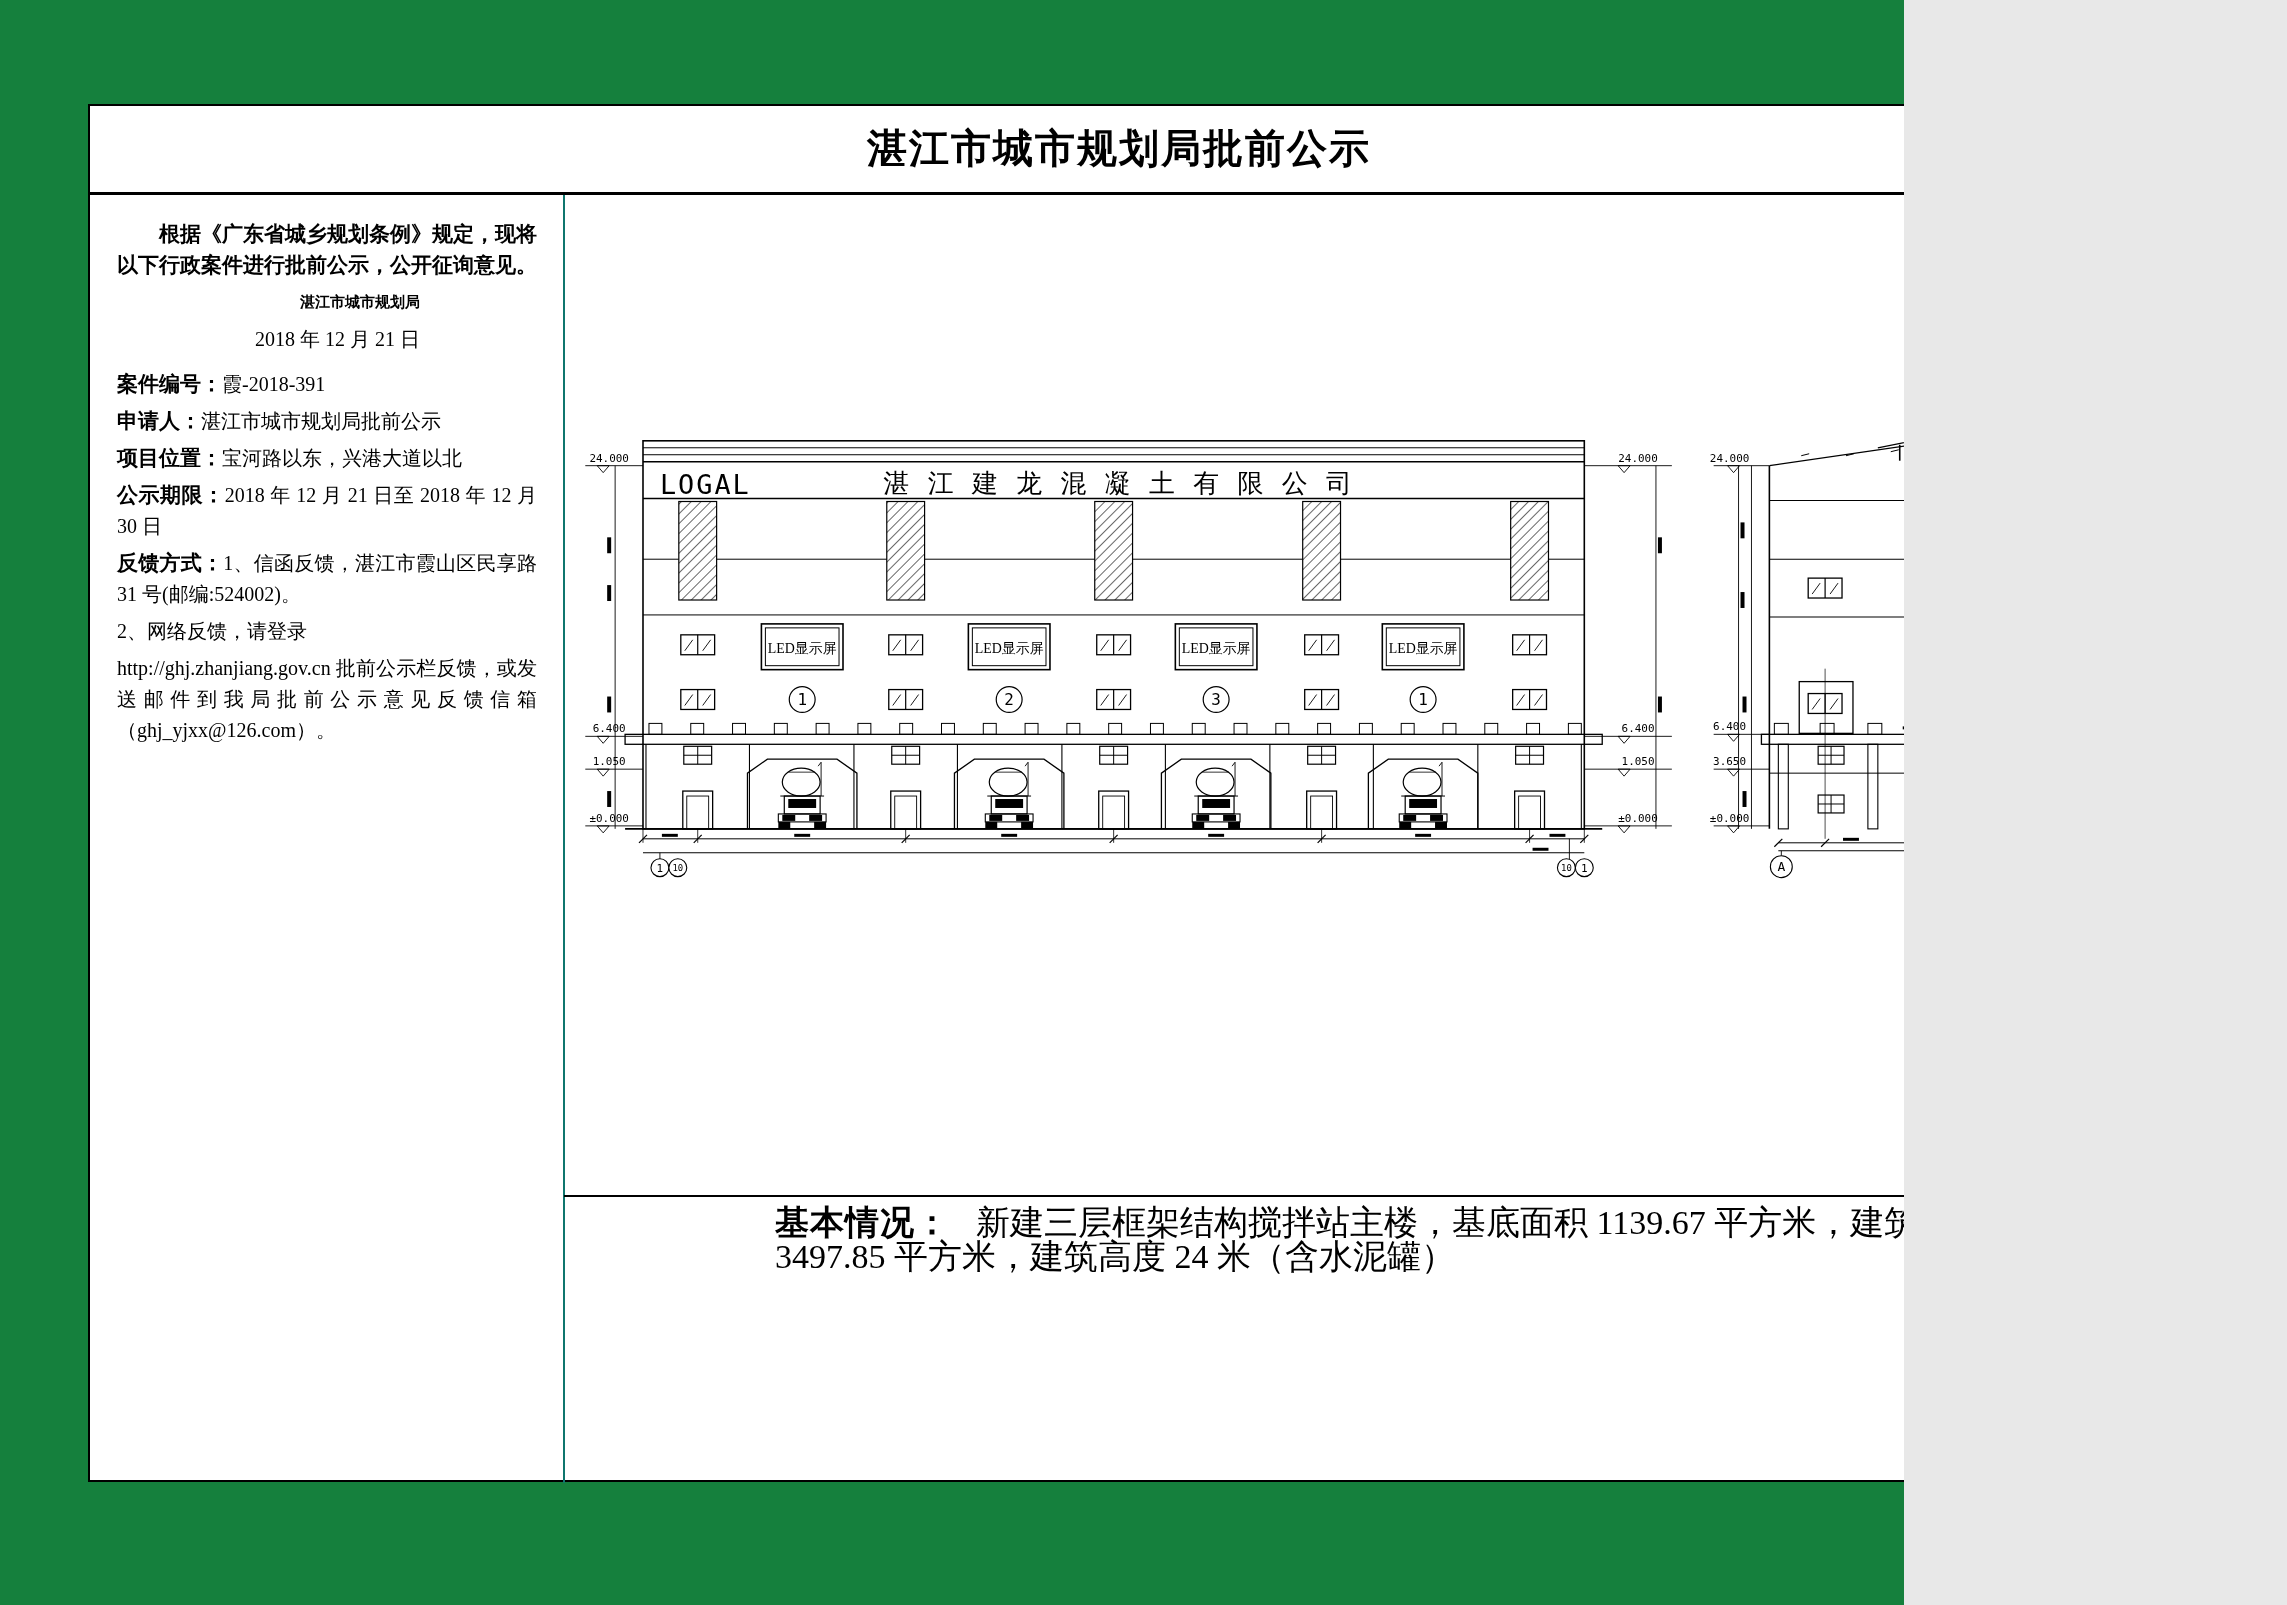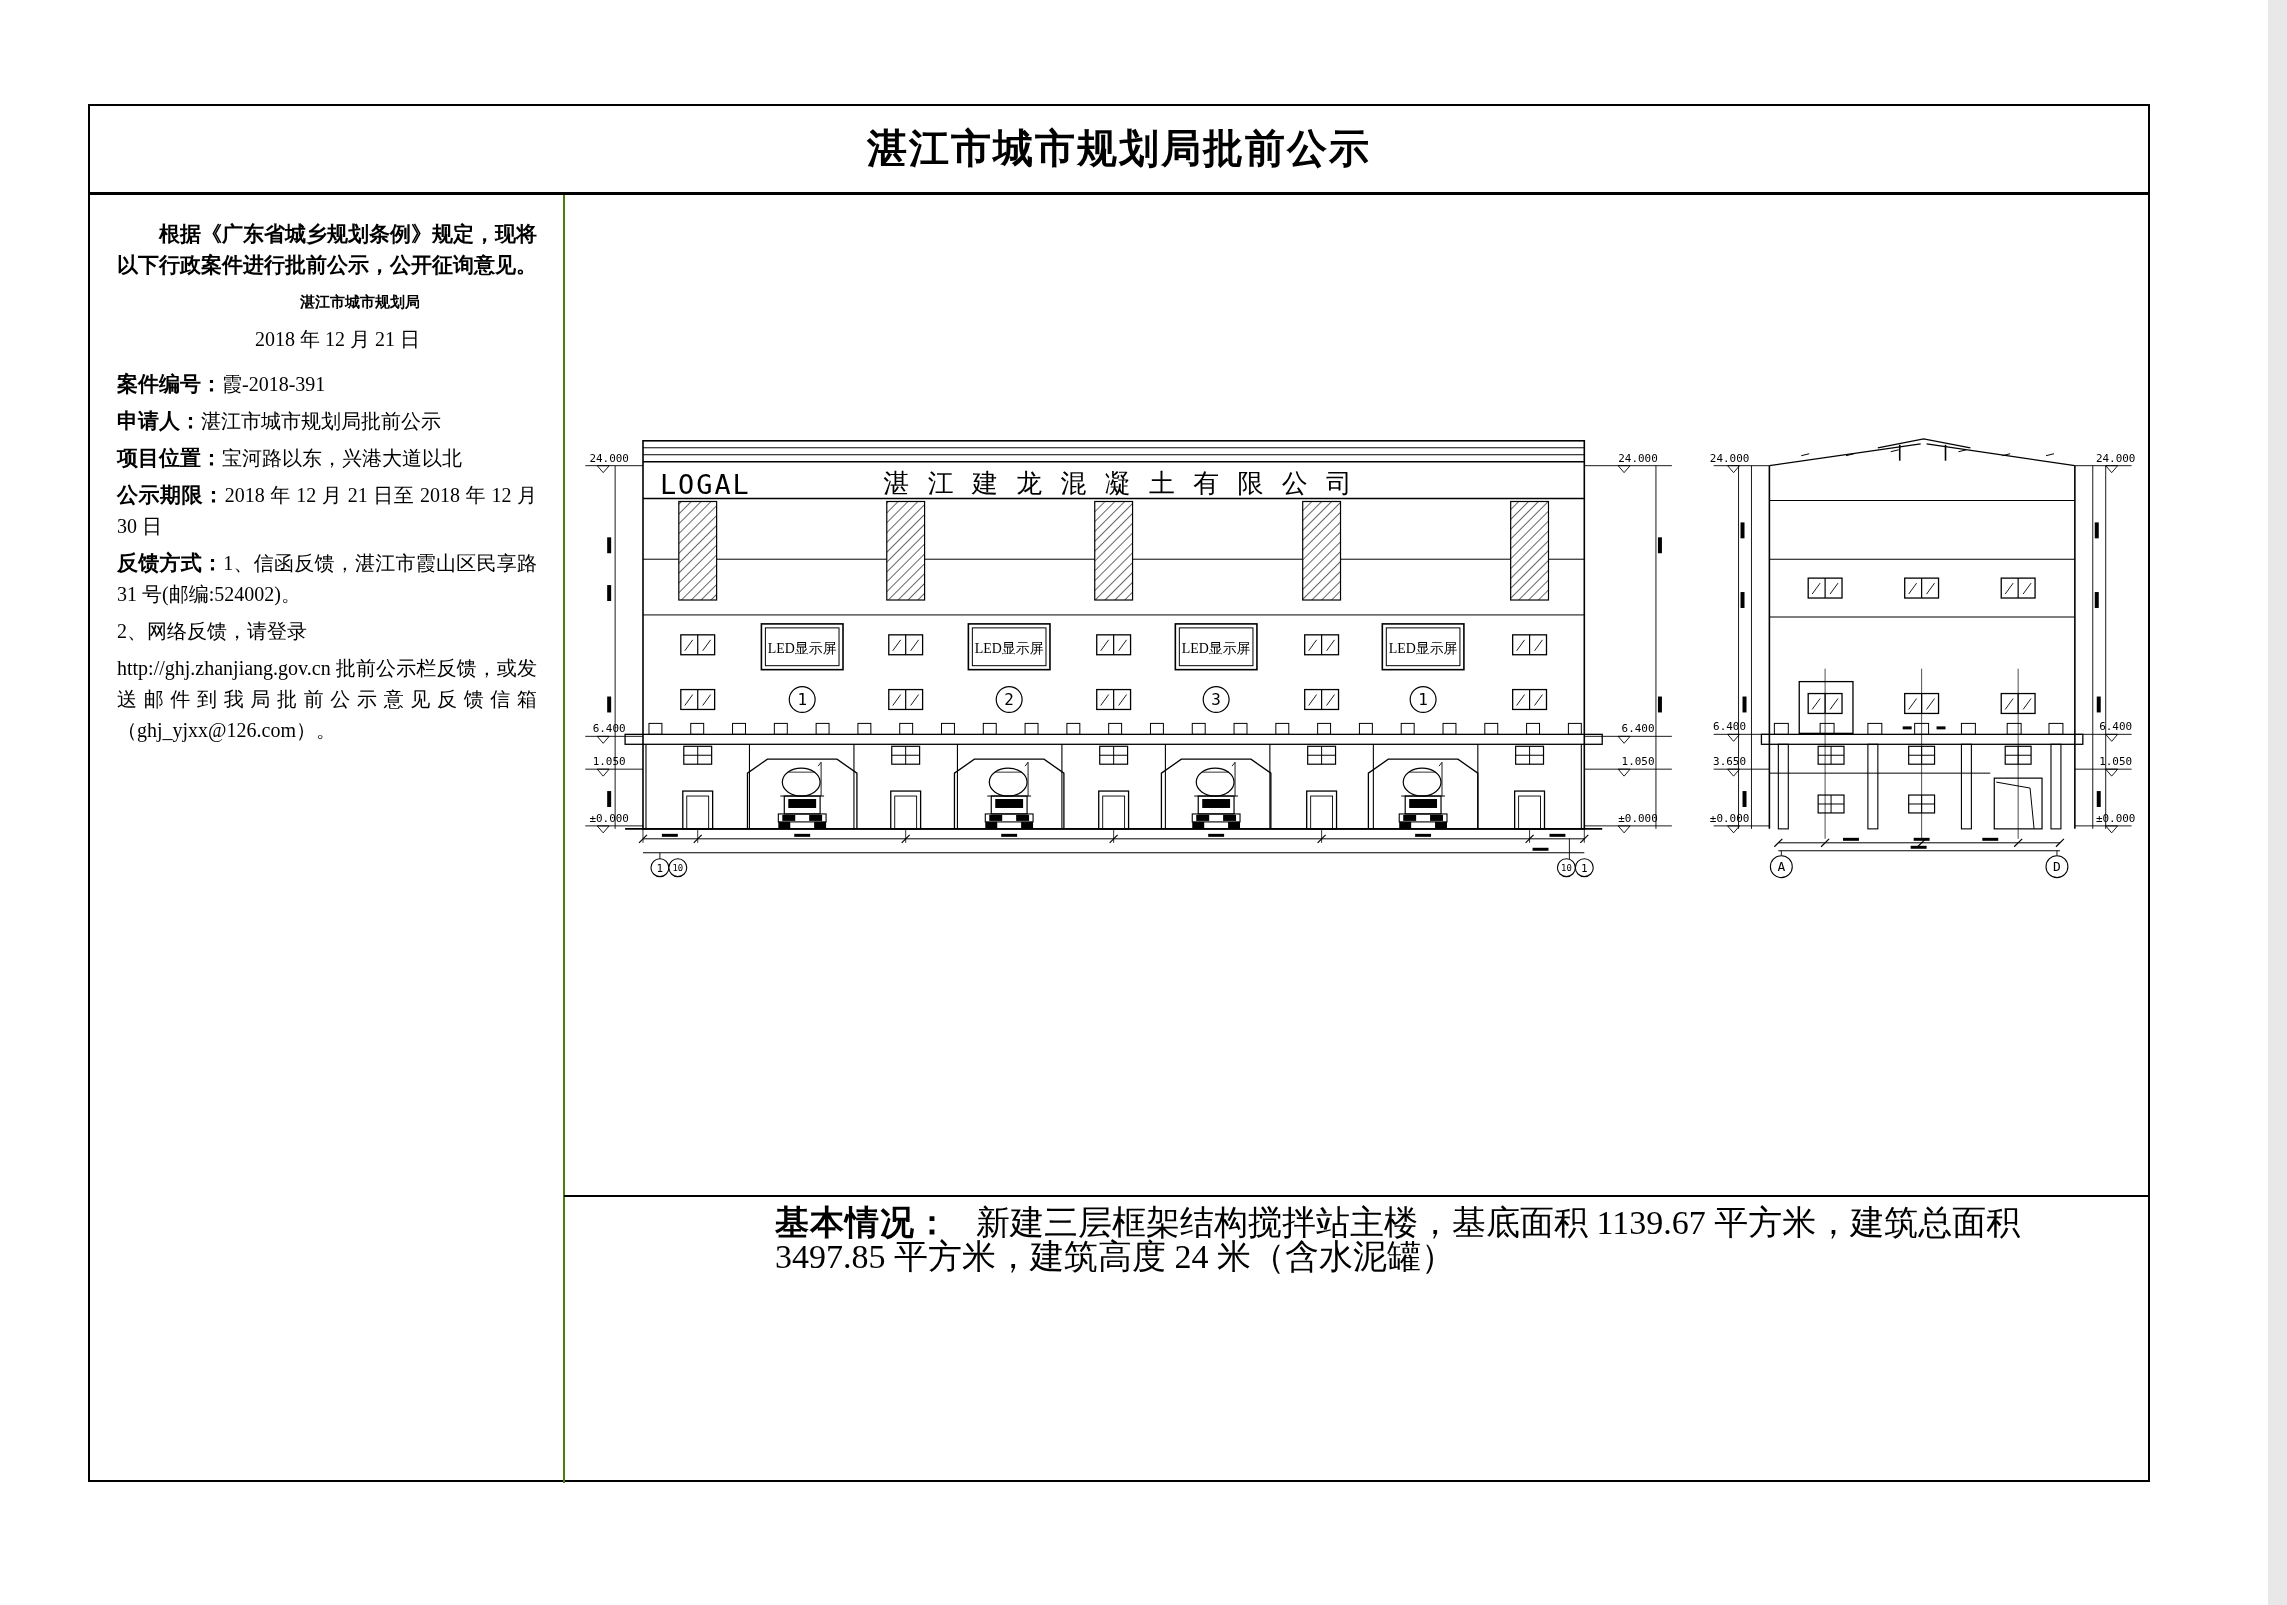--- a/index.html
+++ b/index.html
@@ -1,25 +1,25 @@
 <!DOCTYPE html>
 <html><head>
 <meta charset="utf-8">
 <style>
   html,body{margin:0;padding:0;background:#e8e8e8;}
-  .page{position:relative;width:2268px;height:1606px;background:#ffffff;
+  .page{position:relative;width:1904px;height:1606px;background:#15803d;
         font-family:"Liberation Serif","DejaVu Serif",serif;color:#000;overflow:hidden;}
   .frame{position:absolute;left:88px;top:104px;width:2062px;height:1378px;
          border:2px solid #000;box-sizing:border-box;background:#fff;}
   .titlebar{position:absolute;left:88px;top:104px;width:2062px;height:91px;
             border-bottom:3px solid #000;box-sizing:border-box;
             display:flex;align-items:center;justify-content:center;}
   .pagetitle{font-size:40px;font-weight:bold;letter-spacing:2px;}
   .notice{position:absolute;left:88px;top:195px;width:477px;height:1288px;
-          border-right:2px solid #4d7c0f;box-sizing:border-box;
+          border-right:2px solid #0f766e;box-sizing:border-box;
           padding:24px 26px 0 29px;font-size:20px;line-height:31px;text-align:justify;}
   .notice p{margin:0 0 6px 0;}
   .intro{font-weight:bold;font-size:21px;text-indent:2em;}
   .right-line{text-align:right;padding-right:117px;}
   .authority{font-weight:bold;font-size:15px;}
   .first-item{margin-top:14px !important;}
   .notice b{font-size:21px;}
   .footer-line{position:absolute;left:564px;top:1195px;width:1585px;height:2px;background:#000;}
   .footer{position:absolute;left:775px;top:1206px;width:1333px;font-size:34px;line-height:34px;}
   .footer b{letter-spacing:1px;}

